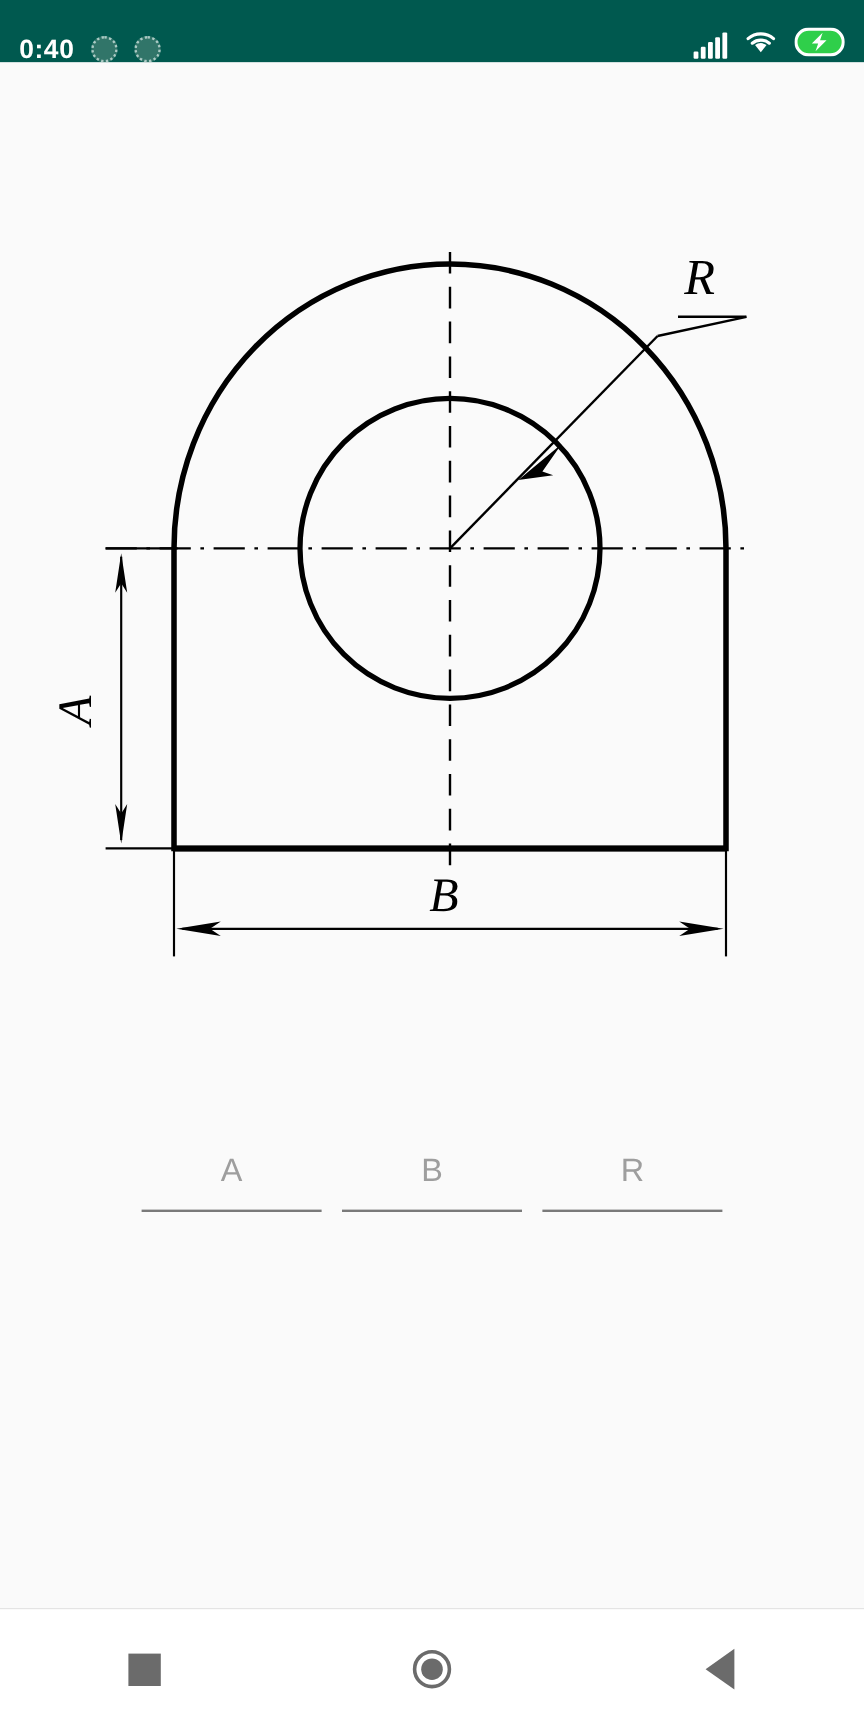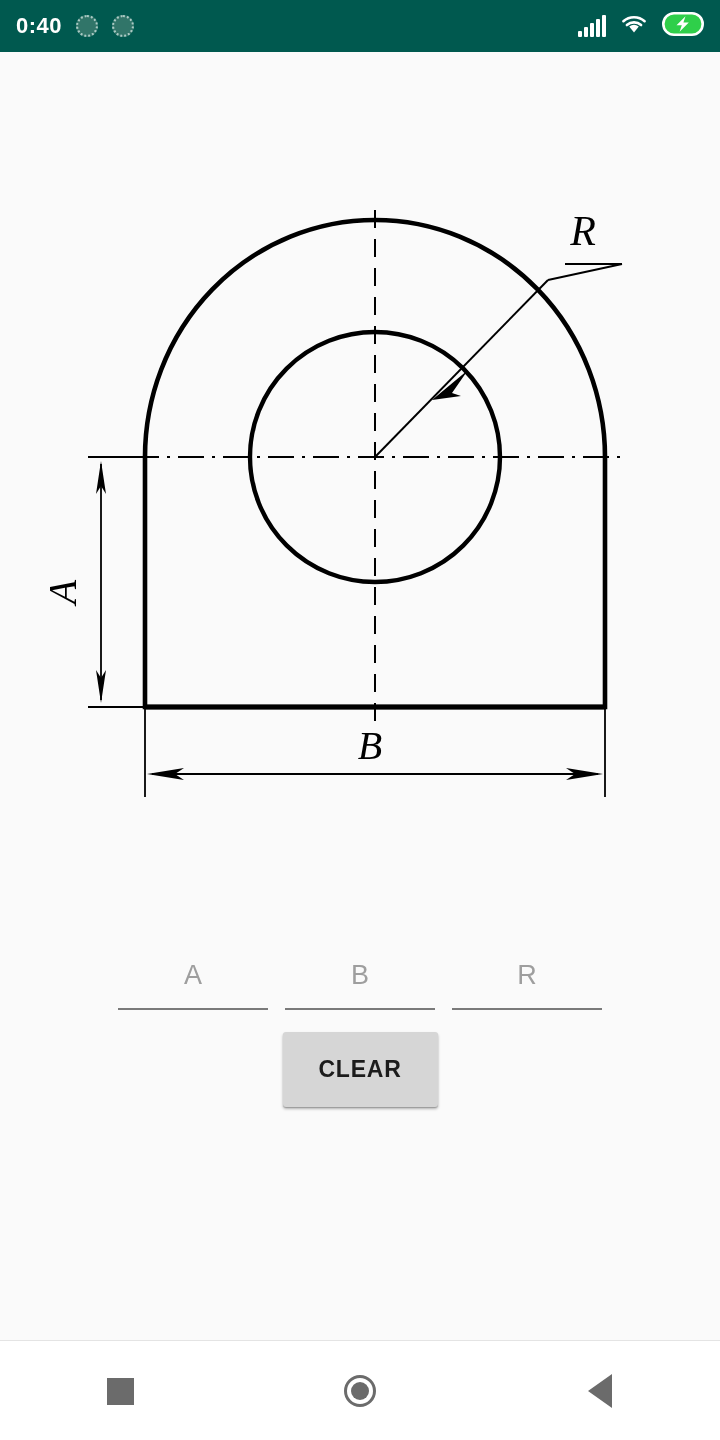--- a/index.html
+++ b/index.html
@@ -8,21 +8,21 @@
     background:#ffffff;
     font-family:"Liberation Sans", sans-serif;
     overflow:hidden;
     position:relative;
   }
 
   
   #status-bar{
     position:absolute;left:0;top:0;width:720px;height:52px;
     background:#00594f;
-    display:flex;align-items:center;
+    display:flex;align-items:flex-end;
     box-sizing:border-box;padding:0 16px;
   }
   #status-clock{
     color:#ffffff;font-size:22px;font-weight:bold;
     letter-spacing:.5px;line-height:1;
   }
   .notif-dot{
     width:22px;height:22px;border-radius:50%;
     background:#3a7a6e;
     border:2px dotted #c9ded9;
@@ -183,21 +183,20 @@
     </div>
     <div class="field">
       <span class="field-hint">B</span>
     </div>
     <div class="field">
       <span class="field-hint">R</span>
     </div>
   </div>
 
   <div id="button-row">
-    <button class="mbtn">CLEAR</button>
   </div>
 
 </div>
 
 <div id="nav-bar">
   <div class="nav-btn">
     <span class="nav-square"></span>
   </div>
   <div class="nav-btn">
     <span class="nav-circle"></span>

